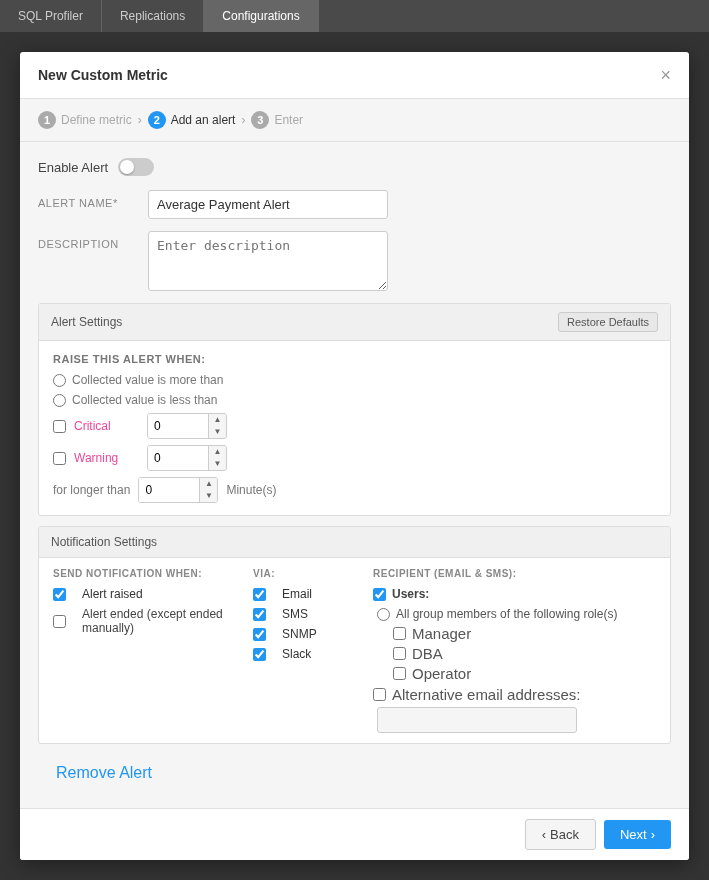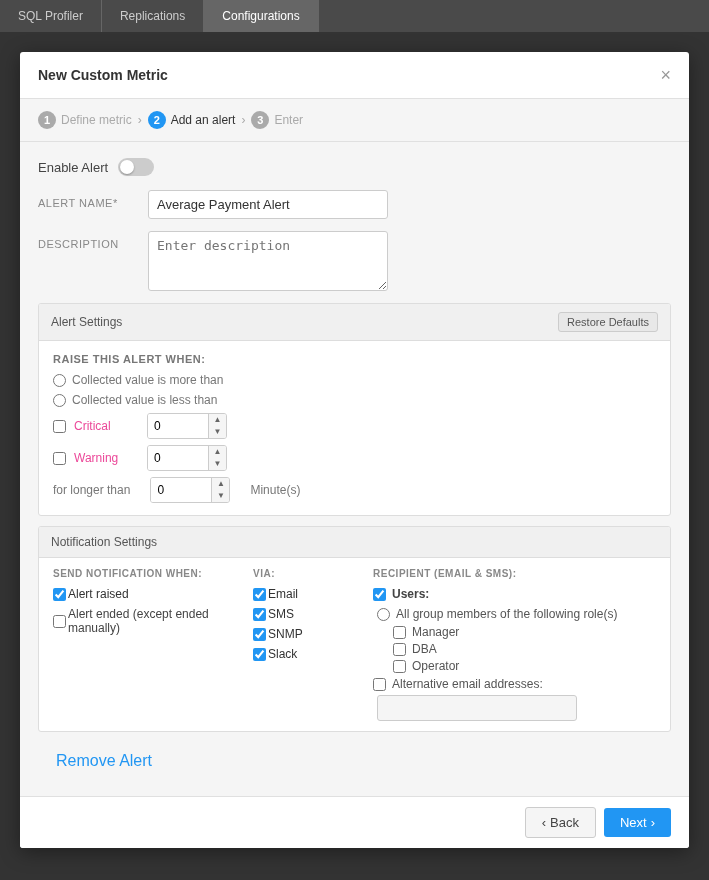--- a/index.html
+++ b/index.html
@@ -287,21 +287,21 @@
       cursor: pointer;
       color: #666;
       border: none;
       background: none;
       line-height: 1;
     }
 
     .longer-row {
       display: flex;
       align-items: center;
-      gap: 20px;
+      gap: 8px;
       margin-top: 6px;
     }
     .longer-label {
       font-size: 12px;
       color: #777;
     }
     .minutes-label {
       font-size: 12px;
       color: #777;
     }
@@ -317,21 +317,21 @@
       font-size: 10px;
       color: #888;
       font-weight: bold;
       text-transform: uppercase;
       margin-bottom: 8px;
       letter-spacing: 0.5px;
     }
     .notif-check-row {
       display: flex;
       align-items: center;
-      gap: 2px;
+      gap: 16px;
       margin-bottom: 6px;
     }
     .notif-check-row input[type="checkbox"] {
       accent-color: #2196F3;
     }
     .notif-check-label {
       font-size: 12px;
       color: #444;
     }
     .notif-check-label.checked {
@@ -377,21 +377,21 @@
     .role-check-row {
       display: flex;
       align-items: center;
       gap: 6px;
       margin-bottom: 3px;
     }
     .role-check-row input[type="checkbox"] {
       accent-color: #aaa;
     }
     .role-check-label {
-      font-size: 12px;
+      font-size: 15px;
       color: #555;
     }
     .all-users-row {
       display: flex;
       align-items: center;
       gap: 6px;
       margin-bottom: 6px;
       padding-left: 4px;
     }
     .all-users-row input[type="radio"] {

